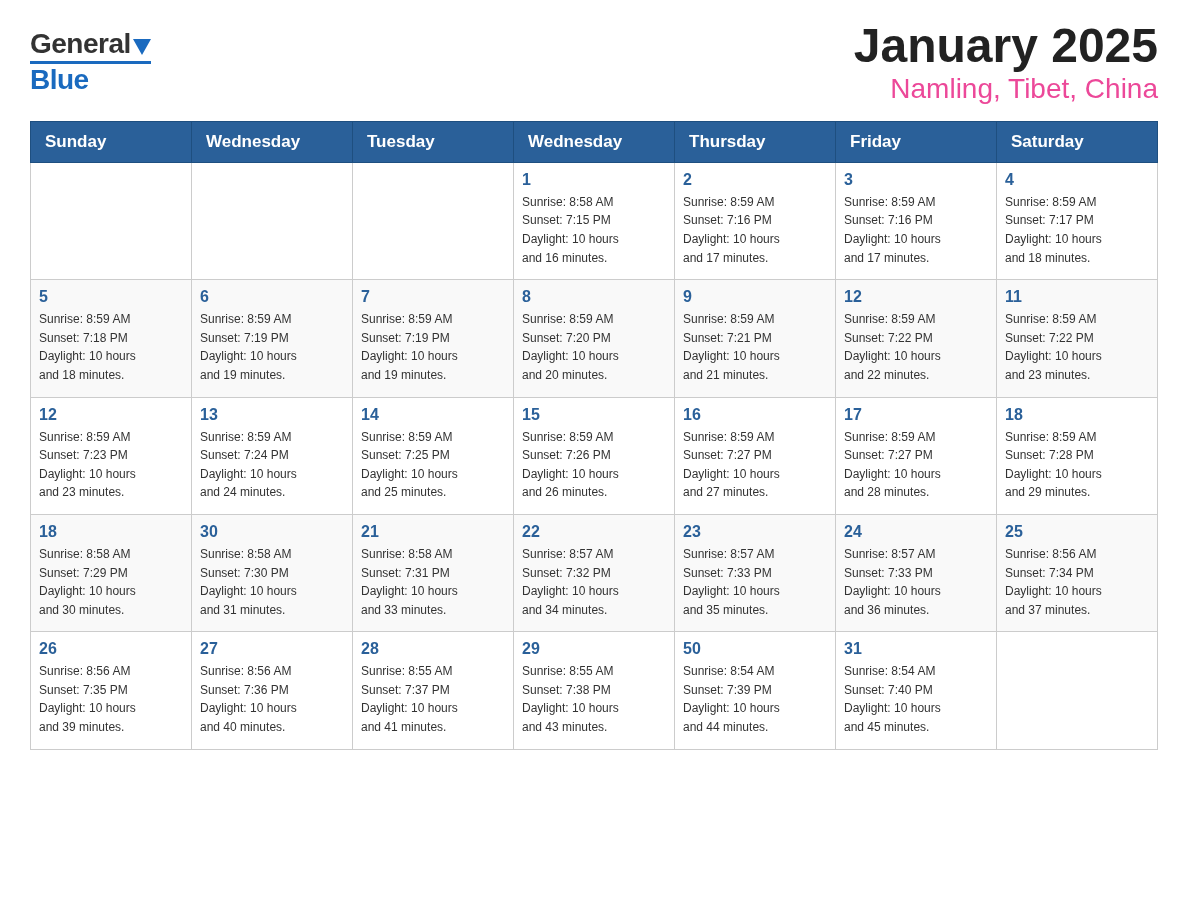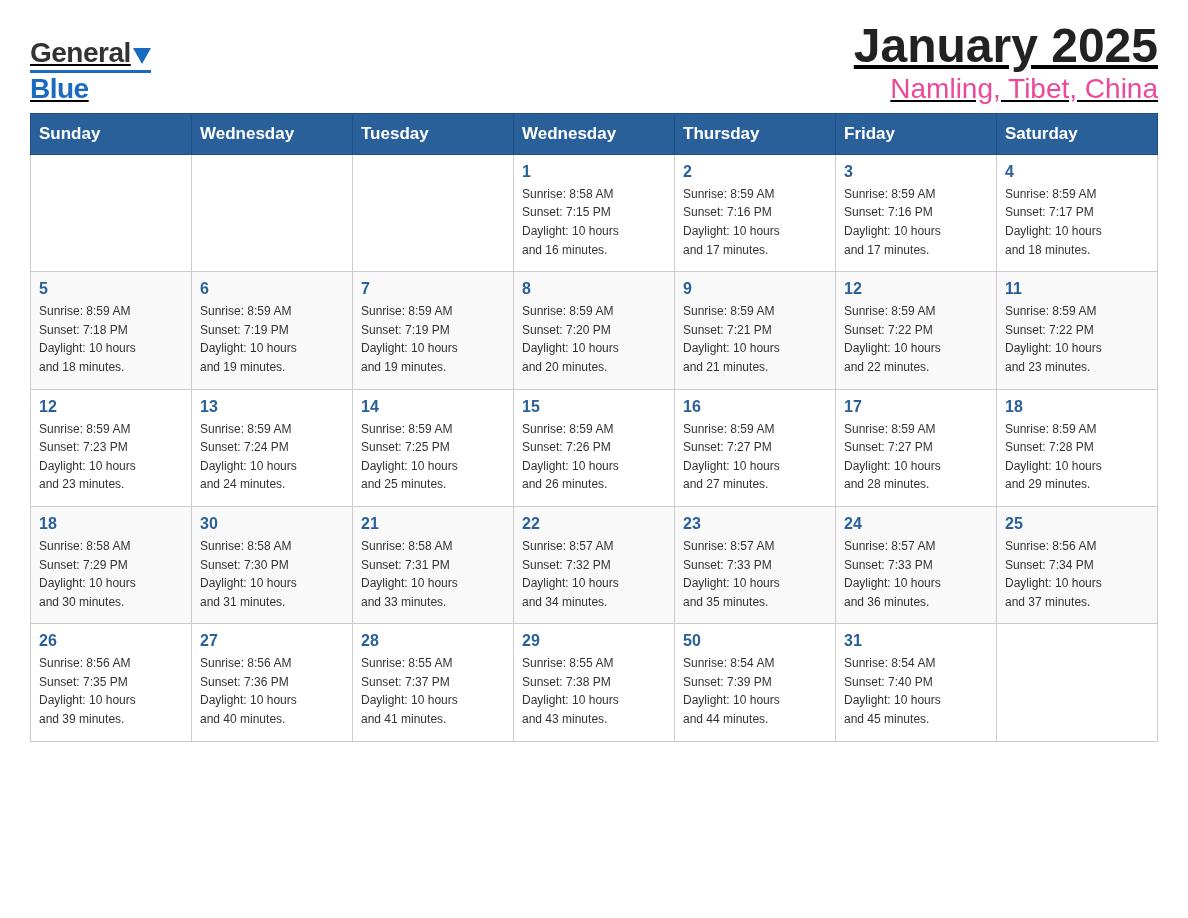--- a/index.html
+++ b/index.html
@@ -6,23 +6,22 @@
     body {
       font-family: Arial, Helvetica, sans-serif;
       background: #fff;
       padding: 20px 30px;
       width: 1188px;
       min-height: 918px;
     }
     .header {
       display: flex;
       justify-content: space-between;
-      align-items: flex-end;
-      margin-bottom: 8px;
-      text-decoration: underline;
+      align-items: center;
+      margin-bottom: 16px;
     }
     .logo {
       display: flex;
       flex-direction: column;
       align-items: flex-start;
     }
     .title-block {
       text-align: right;
     }
     .title-block h1 {
@@ -39,21 +38,21 @@
     table {
       width: 100%;
       border-collapse: collapse;
       table-layout: fixed;
     }
     thead th {
       background: #2a6099;
       color: #fff;
       font-size: 17px;
       font-weight: bold;
-      padding: 10px 8px;
+      padding: 10px 14px;
       text-align: left;
       border: 1px solid #1e4f80;
     }
     tbody td {
       vertical-align: top;
       padding: 8px 8px 12px 8px;
       border: 1px solid #ccc;
       font-size: 12.5px;
       color: #333;
       height: 110px;

